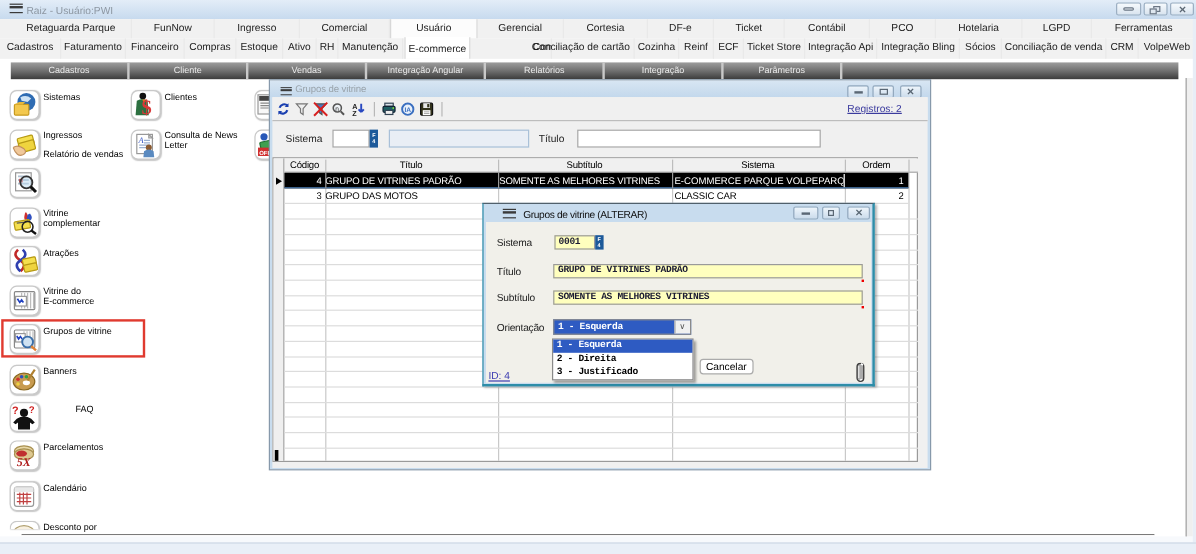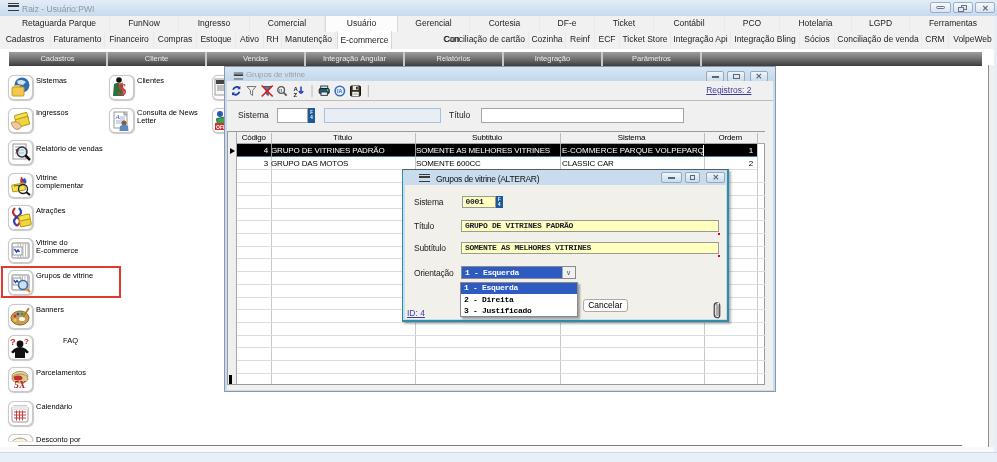--- a/index.html
+++ b/index.html
@@ -173,21 +173,21 @@
         <path d="M2 14 q4 -3 9 1 q3 3 -1 5 q-5 2 -8 -6" fill="#f0c89a" stroke="#c09060"></path>
       </svg></div>
     <div class="ilabel" style="left: 36px; top: 109px;">Ingressos</div>
     <div class="icon" style="left: 8px; top: 140px;"><svg width="23" height="23">
         <rect x="4" y="3" width="13" height="15" fill="#fff" stroke="#999"></rect>
         <path d="M6 6h9M6 9h9M6 12h9" stroke="#b0c0d0" stroke-width="1.5"></path>
         <rect x="7" y="8" width="3" height="3" fill="#d04040"></rect>
         <circle cx="13" cy="11" r="5" fill="rgba(190,220,240,0.5)" stroke="#333" stroke-width="1.5"></circle>
         <line x1="16.5" y1="14.5" x2="21" y2="19" stroke="#111" stroke-width="2.5"></line>
       </svg></div>
-    <div class="ilabel" style="left: 36px; top: 145px;">Relatório de vendas</div>
+    <div class="ilabel" style="left: 36px; top: 125px;">Relatório de vendas</div>
     <div class="icon" style="left: 8px; top: 172.5px;"><svg width="23" height="23">
         <path d="M13 3 q3 5 0 6 q-3 1 -1 -6z" fill="#d03030"></path>
         <path d="M16 4 q3 4 0 6 q-4 2 -2 -5z" fill="#3050c0"></path>
         <rect x="3" y="10" width="13" height="7" rx="1" fill="#f5e04e" stroke="#b79a14" transform="rotate(-10 9 13)"></rect>
         <line x1="5" y1="12" x2="13" y2="11" stroke="#555"></line>
         <circle cx="14" cy="15" r="4.5" fill="none" stroke="#222" stroke-width="1.3"></circle>
         <line x1="17" y1="18" x2="21" y2="21" stroke="#111" stroke-width="2"></line>
       </svg></div>
     <div class="ilabel" style="left: 36px; top: 174px;">Vitrine
 complementar</div>
@@ -382,21 +382,20 @@
           <div class="gcell" style="left:325px;width:141px;letter-spacing:0px;">E-COMMERCE PARQUE VOLPEPARQU</div>
           <div class="gcell" style="left:467px;width:49px;text-align:right;">1</div>
           <div style="position:absolute;left:466px;top:1px;width:1px;height:11px;background:#fff;"></div>
           <div style="position:absolute;left:33.5px;top:0;width:1px;height:13px;background:#9a9a9a;"></div>
           <div style="position:absolute;left:177.5px;top:0;width:1px;height:13px;background:#9a9a9a;"></div>
           <div style="position:absolute;left:322.5px;top:0;width:1px;height:13px;background:#9a9a9a;"></div>
         </div>
         <div class="grow" style="top:25px;color:#000;border-bottom:1px solid #dcdcdc;">
           <div class="gcell" style="left:0px;width:31px;text-align:right;">3</div>
           <div class="gcell" style="left:34px;width:141px;">GRUPO DAS MOTOS</div>
-          <div class="gcell" style="left:179px;width:142px;">SOMENTE 600CC</div>
           <div class="gcell" style="left:325px;width:141px;">CLASSIC CAR</div>
           <div class="gcell" style="left:467px;width:49px;text-align:right;">2</div>
         </div>
         <div class="gh" style="top:50.7px;"></div>
         <div class="gh" style="top:63.4px;"></div>
         <div class="gh" style="top:76.1px;"></div>
         <div class="gh" style="top:88.8px;"></div>
         <div class="gh" style="top:101.5px;"></div>
         <div class="gh" style="top:114.2px;"></div>
         <div class="gh" style="top:126.9px;"></div>

